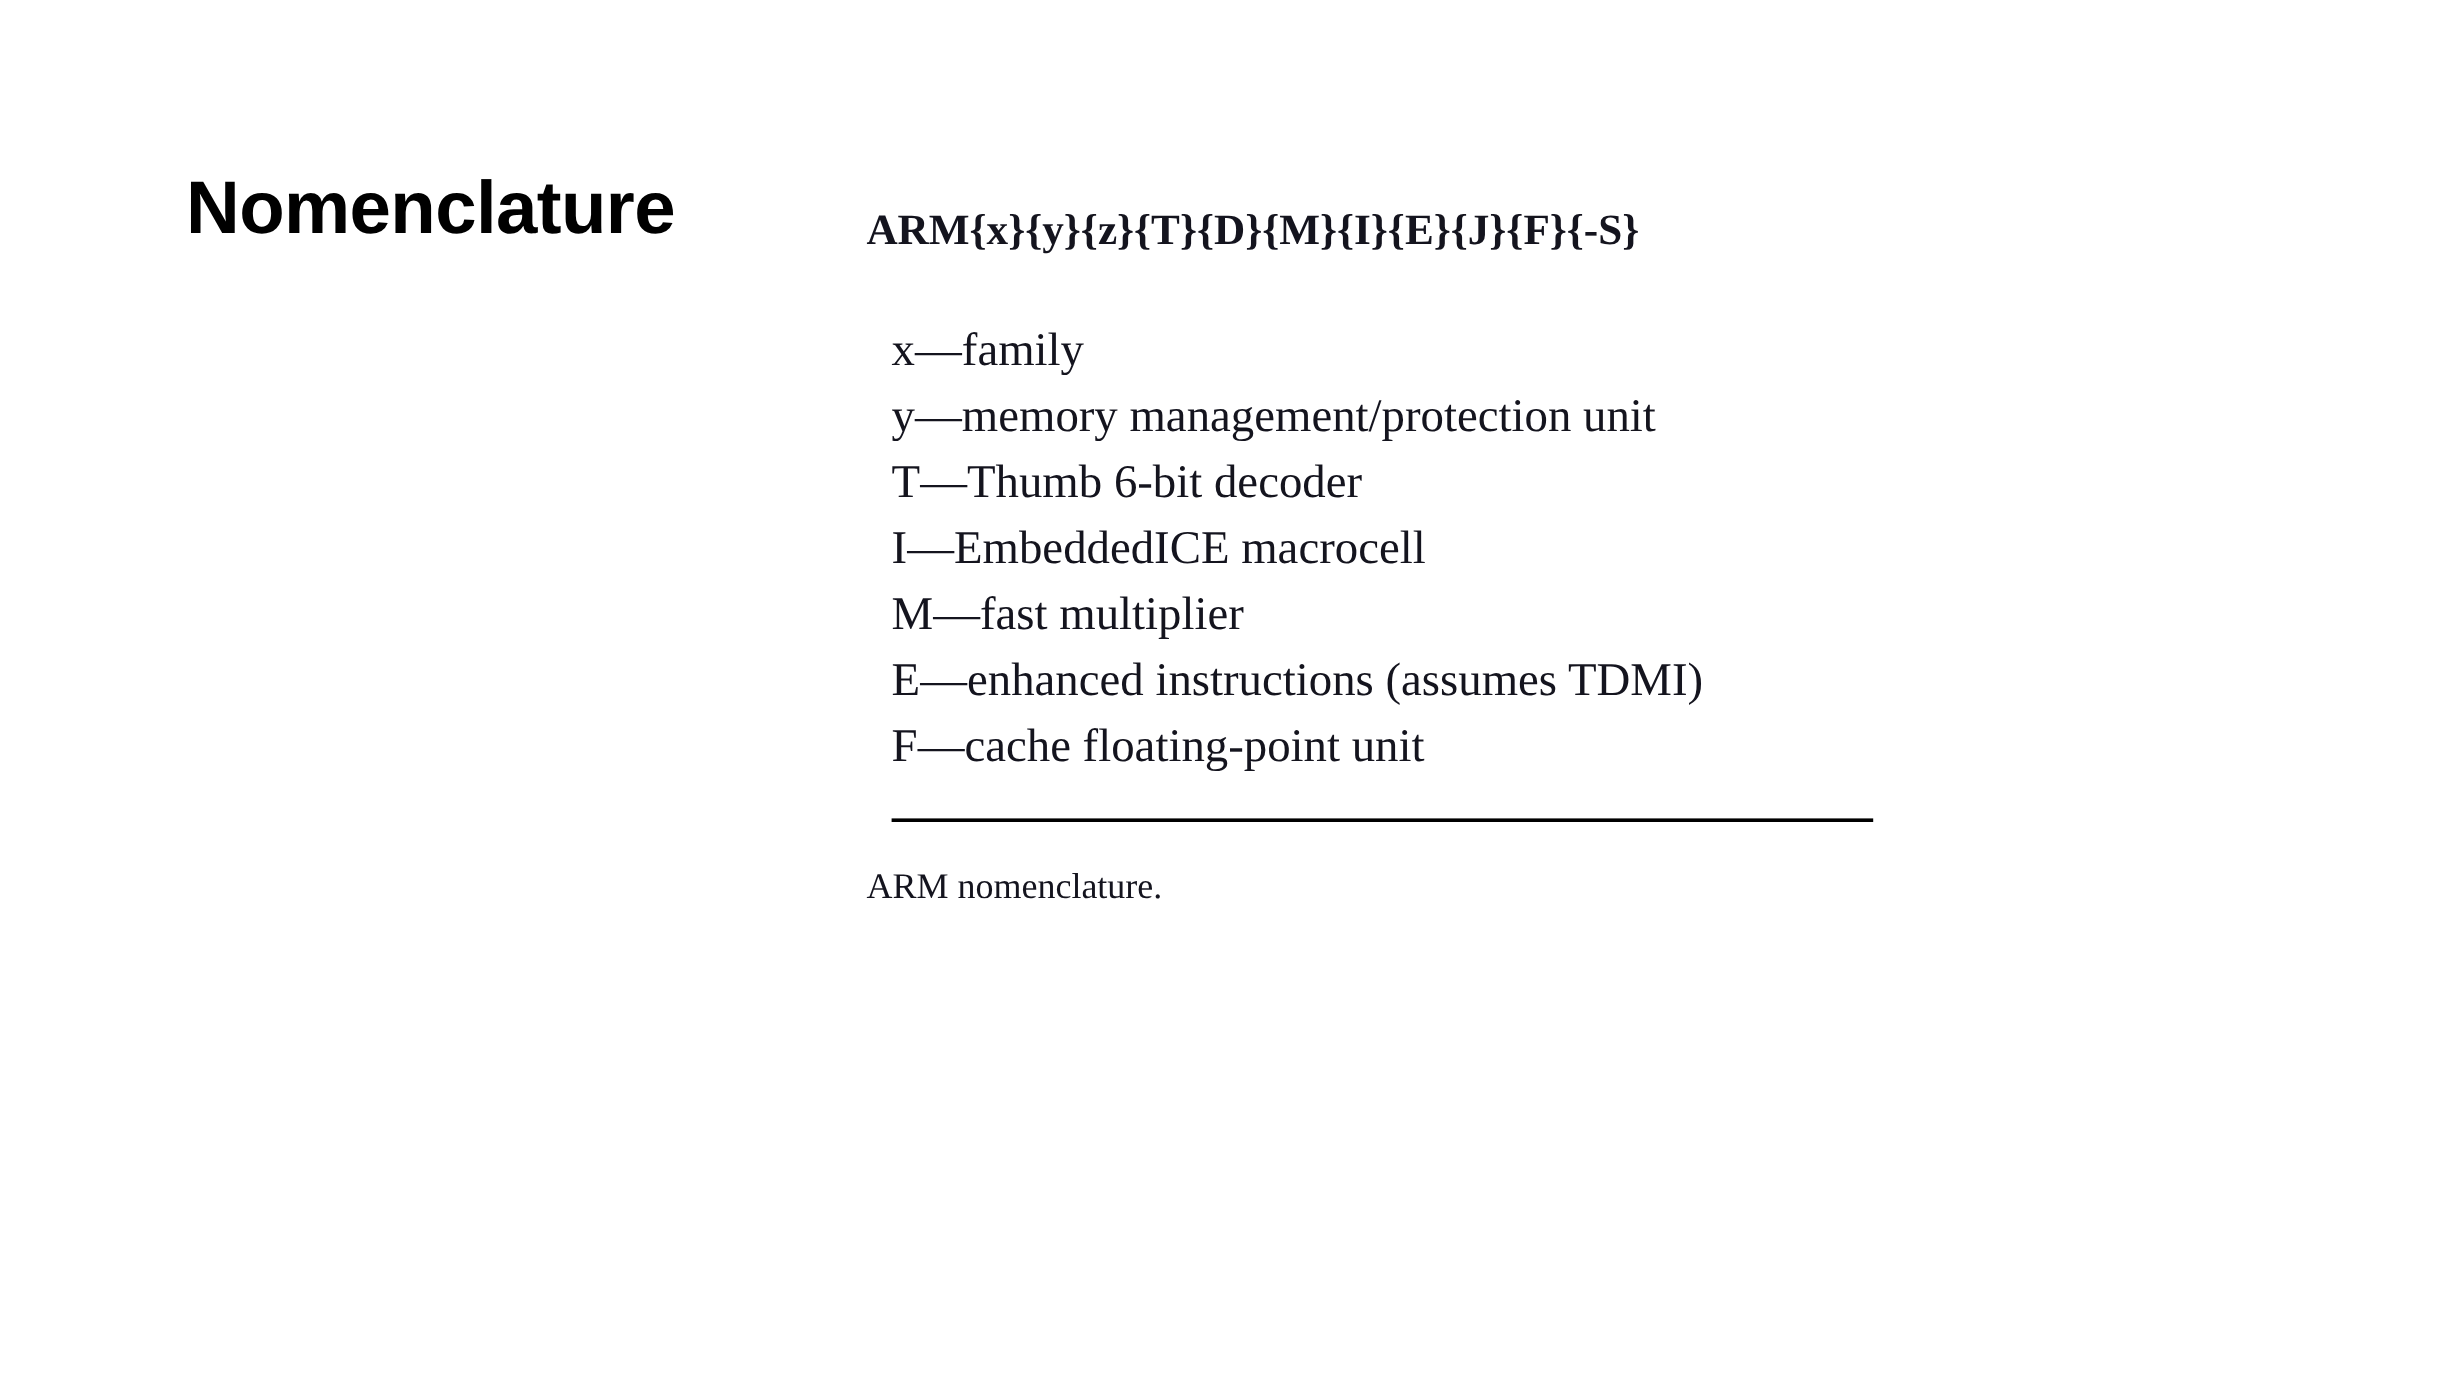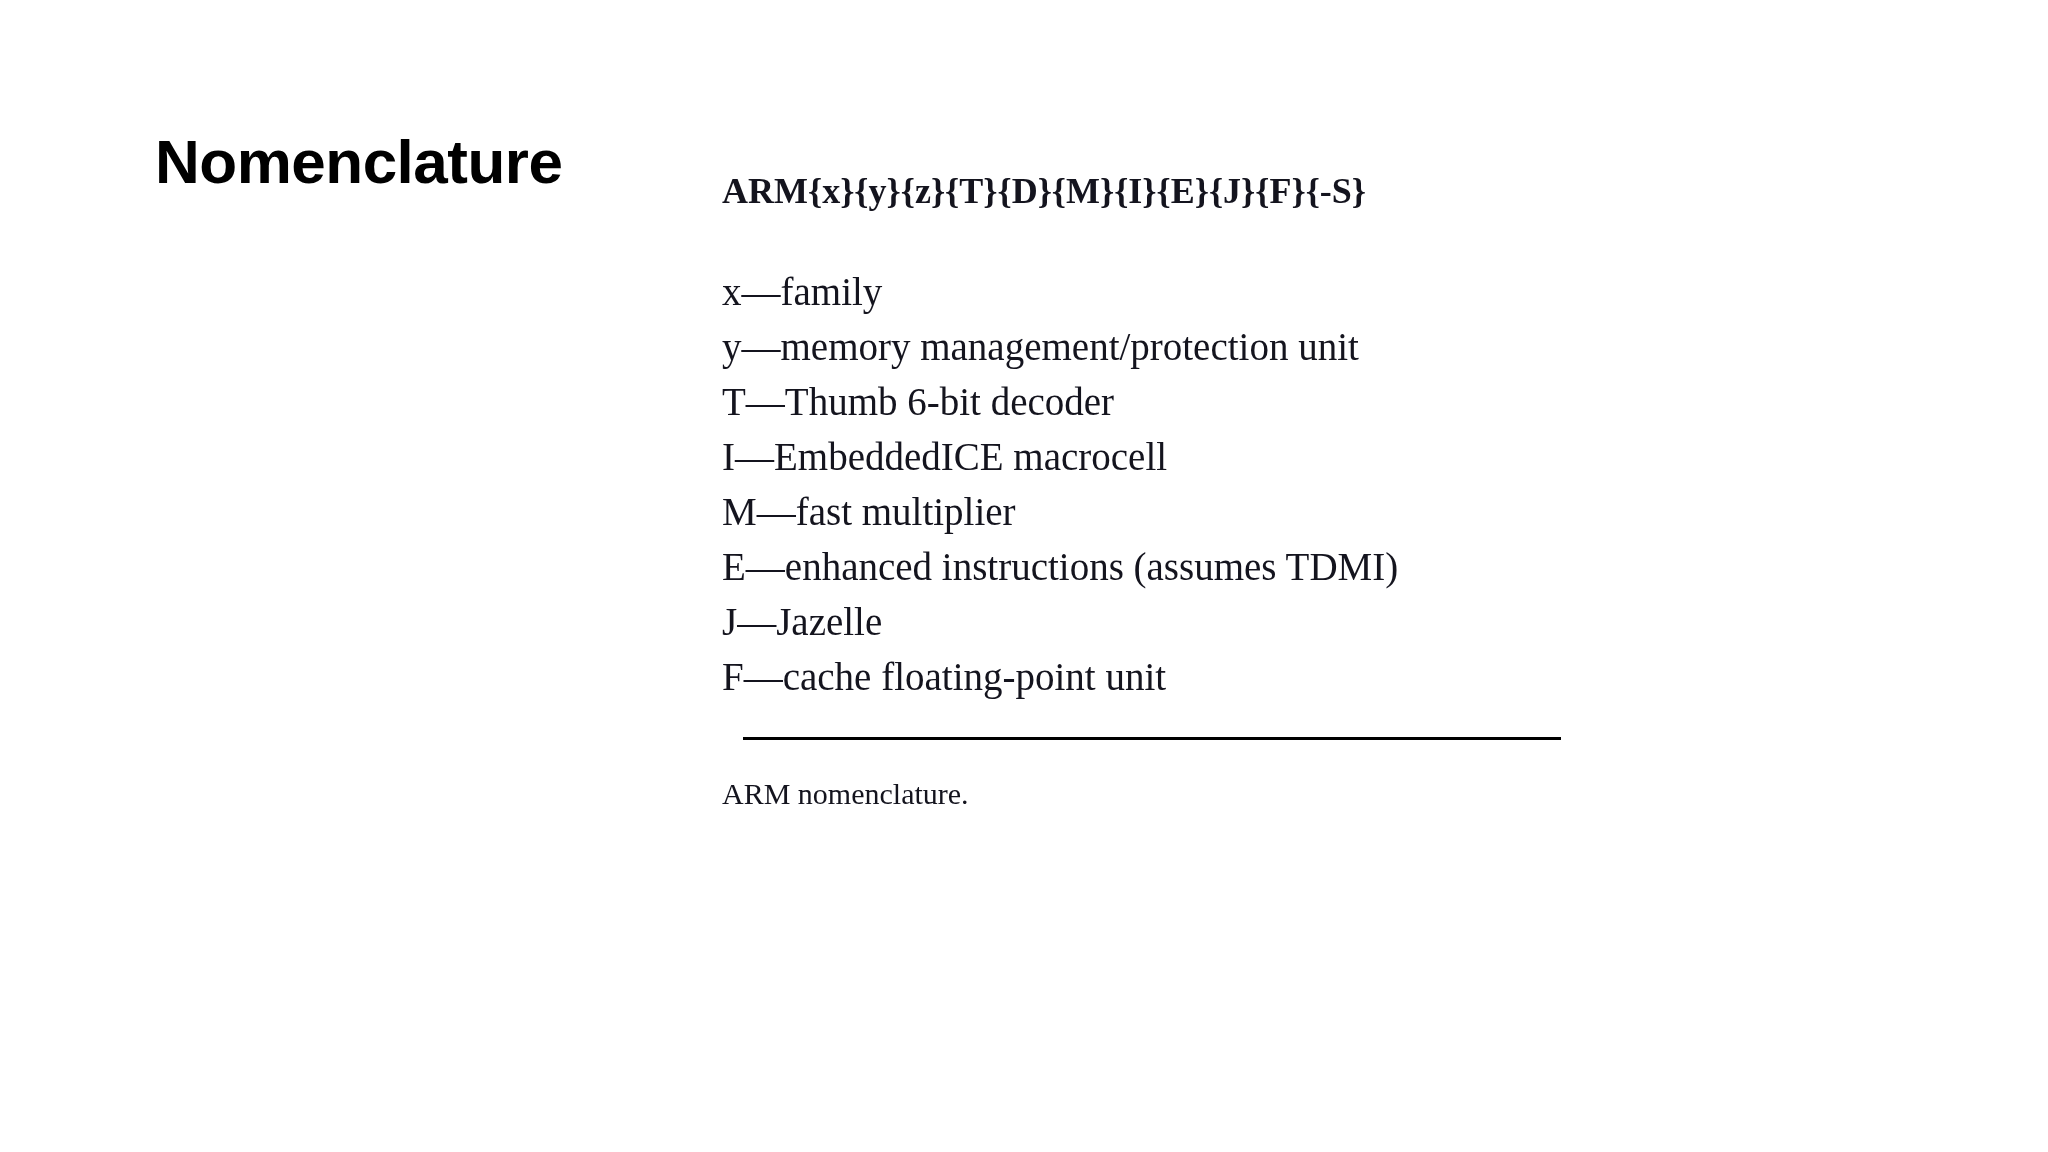--- a/index.html
+++ b/index.html
@@ -21,21 +21,21 @@
   #slide {
     position: absolute;
     inset: 0;
     background: #ffffff;
   }
 
   
   #slide-title {
     position: absolute;
     left: 155px;
-    top: 129px;
+    top: 141px;
     font-family: "Liberation Sans", sans-serif;
     font-weight: bold;
     font-size: 62px;
     line-height: 1.05;
     letter-spacing: -0.5px;
     color: #000000;
     white-space: nowrap;
   }
 
   
@@ -65,20 +65,21 @@
     margin-top: 52px;
   }
 
   #suffix-list li {
     font-family: "Liberation Serif", "DejaVu Serif", serif;
     font-weight: normal;
     font-size: 39px;
     line-height: 55px;
     color: #14141e;
     white-space: nowrap;
+    margin-left: 21px;
   }
 
   #figure-rule {
     margin-top: 33px;
     width: 818px;
     height: 0;
     border: 0;
     border-top: 3px solid #000000;
   }
 
@@ -102,21 +103,20 @@
 
     <div id="nomenclature-formula">ARM{x}{y}{z}{T}{D}{M}{I}{E}{J}{F}{-S}</div>
 
     <ul id="suffix-list">
       <li>x—family</li>
       <li>y—memory management/protection unit</li>
       <li>T—Thumb 6-bit decoder</li>
       <li>I—EmbeddedICE macrocell</li>
       <li>M—fast multiplier</li>
       <li>E—enhanced instructions (assumes TDMI)</li>
-      <li>J—Jazelle</li>
       <li>F—cache floating-point unit</li>
     </ul>
 
     <hr id="figure-rule">
 
     <div id="figure-caption">ARM nomenclature.</div>
 
   </div>
 
 </div>

